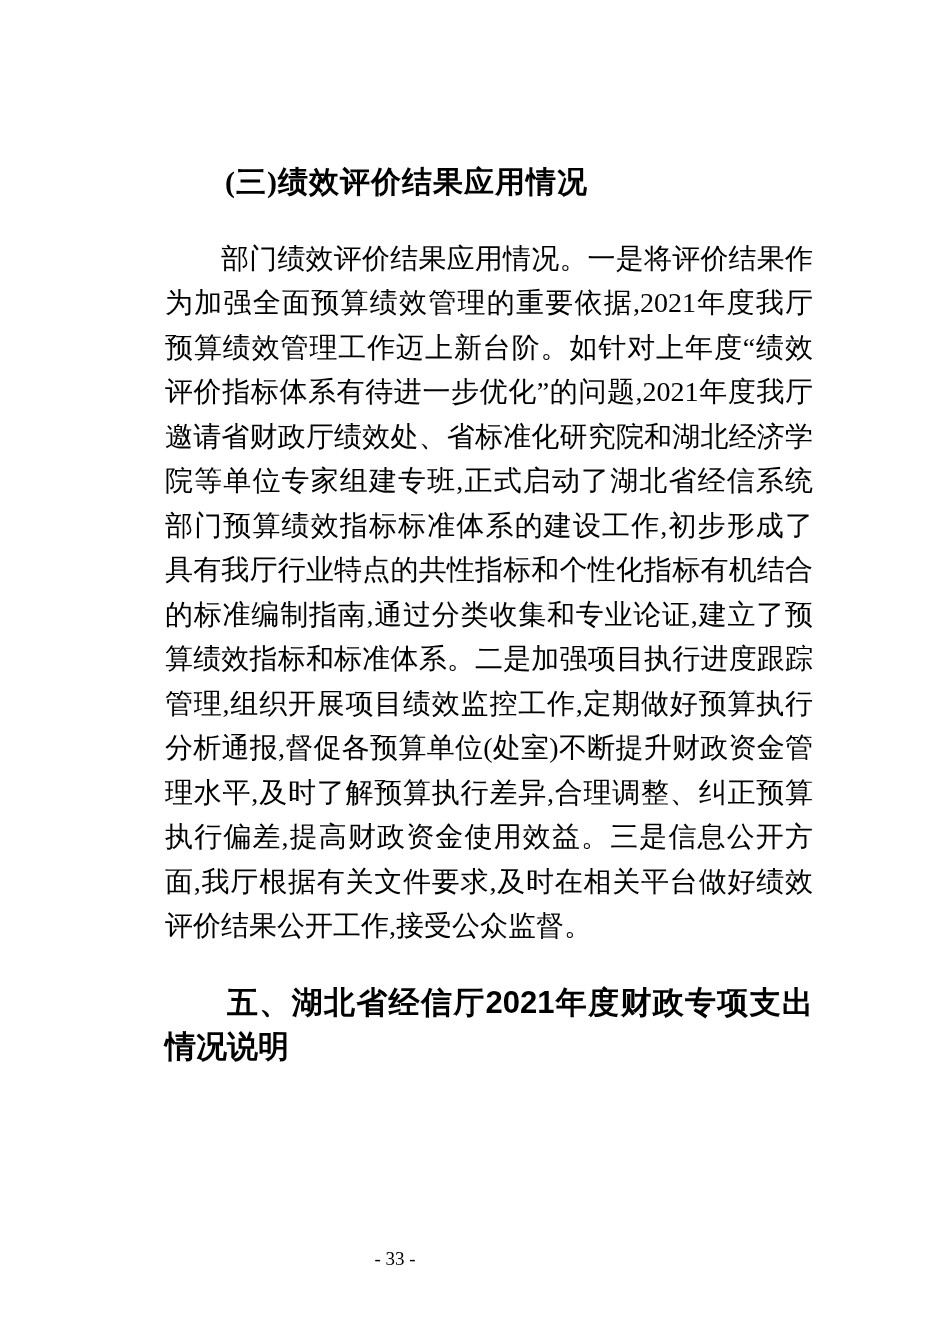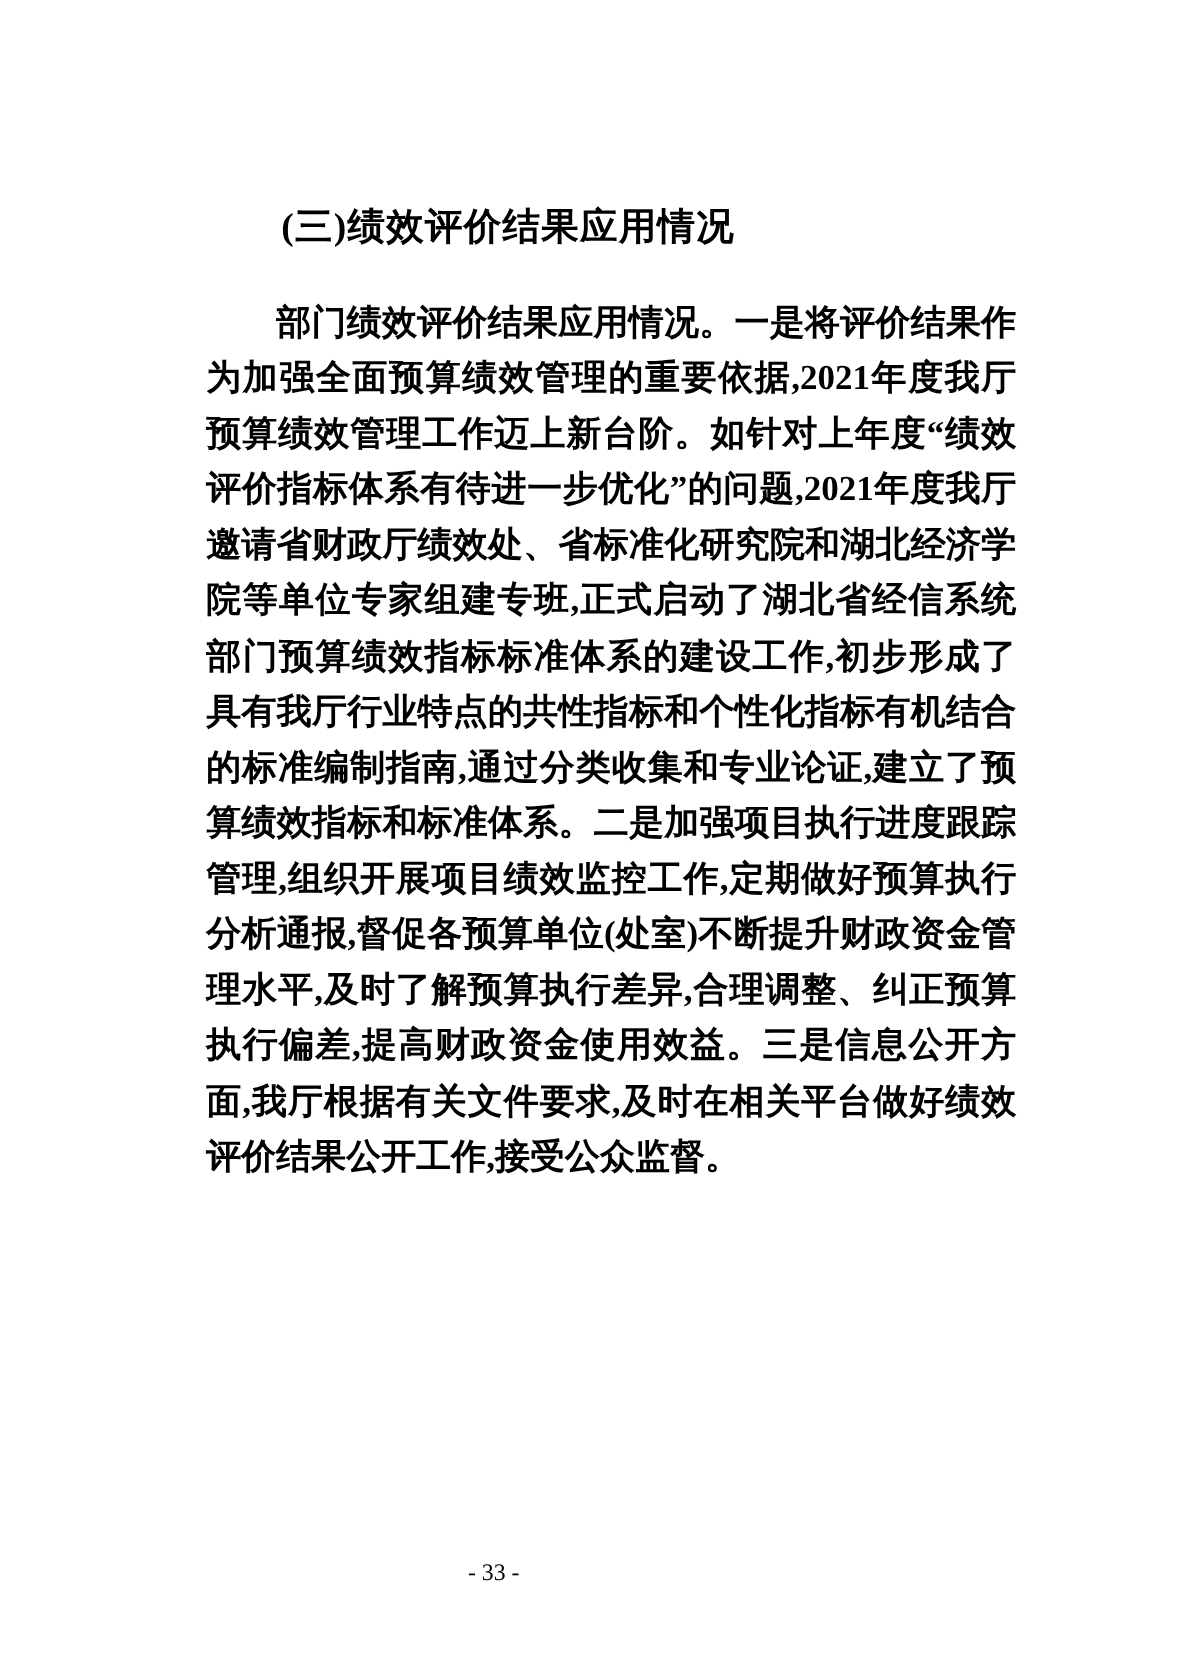--- a/index.html
+++ b/index.html
@@ -33,21 +33,21 @@
     word-break: break-all;
   }
   .heading-kai {
     font-size: 30px;
     font-weight: bold;
     letter-spacing: 1px;
     font-family: "Liberation Serif", "DejaVu Serif", serif;
   }
   .body-text {
     font-size: 28px;
-    font-weight: bold;
+    font-weight: normal;
     font-family: "Liberation Serif", "DejaVu Serif", serif;
   }
   .heading-hei {
     font-size: 31px;
     font-weight: bold;
     font-family: "Liberation Sans", "DejaVu Sans", sans-serif;
   }
   .footer {
     position: absolute;
     left: 0;
@@ -59,15 +59,16 @@
     color: #000000;
   }
 </style>
 </head>
 <body>
 
 <div class="page">
   <div class="content">
     <h3 class="heading-kai">(三)绩效评价结果应用情况</h3>
     <p class="body-text">部门绩效评价结果应用情况。一是将评价结果作为加强全面预算绩效管理的重要依据,2021年度我厅预算绩效管理工作迈上新台阶。如针对上年度“绩效评价指标体系有待进一步优化”的问题,2021年度我厅邀请省财政厅绩效处、省标准化研究院和湖北经济学院等单位专家组建专班,正式启动了湖北省经信系统部门预算绩效指标标准体系的建设工作,初步形成了具有我厅行业特点的共性指标和个性化指标有机结合的标准编制指南,通过分类收集和专业论证,建立了预算绩效指标和标准体系。二是加强项目执行进度跟踪管理,组织开展项目绩效监控工作,定期做好预算执行分析通报,督促各预算单位(处室)不断提升财政资金管理水平,及时了解预算执行差异,合理调整、纠正预算执行偏差,提高财政资金使用效益。三是信息公开方面,我厅根据有关文件要求,及时在相关平台做好绩效评价结果公开工作,接受公众监督。</p>
+    <h2 class="heading-hei">五、湖北省经信厅2021年度财政专项支出情况说明</h2>
   </div>
   <div class="footer">- 33 -</div>
 </div>
 
 </body></html>

